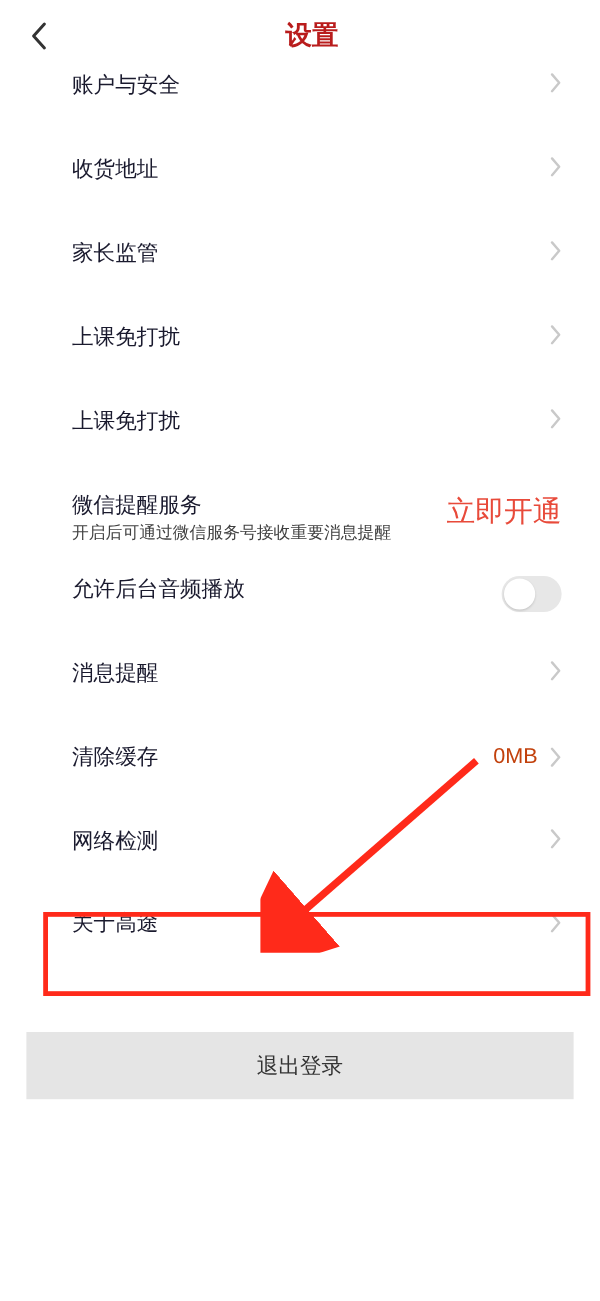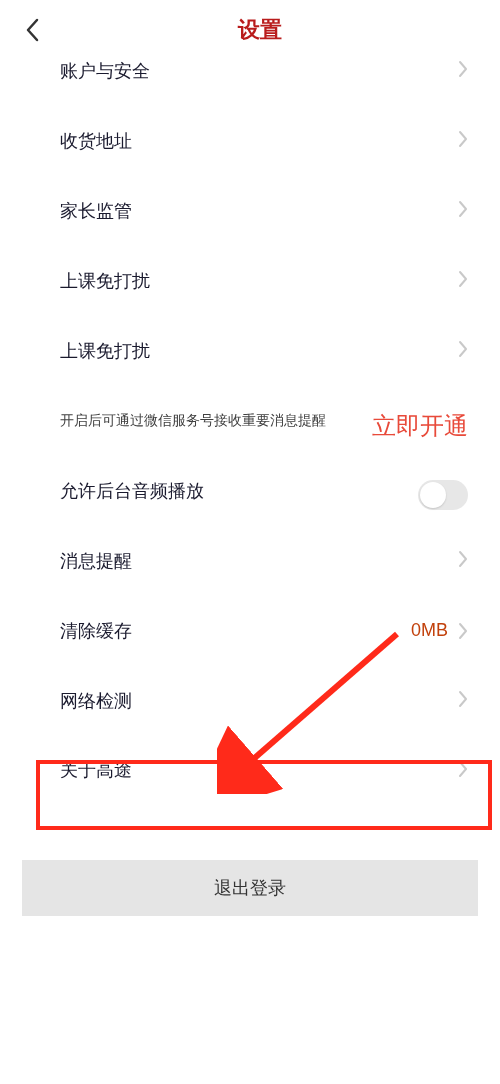--- a/index.html
+++ b/index.html
@@ -176,20 +176,21 @@
     <div class="row-label">上课免打扰</div>
     <div class="row-right">
       <svg class="chevron" width="10" height="18" viewBox="0 0 10 18">
           <path d="M2 2 L8 9 L2 16" stroke="#c9c9c9" stroke-width="2" fill="none" stroke-linecap="round" stroke-linejoin="round"></path>
         </svg>
     </div>
   </div>
 
   <div class="row">
     <div class="row-left">
+      <div class="row-label">微信提醒服务</div>
       <div class="row-sub">开启后可通过微信服务号接收重要消息提醒</div>
     </div>
     <div class="row-right">
       <span class="action-text">立即开通</span>
     </div>
   </div>
 
   <div class="row">
     <div class="row-label">允许后台音频播放</div>
     <div class="row-right">

